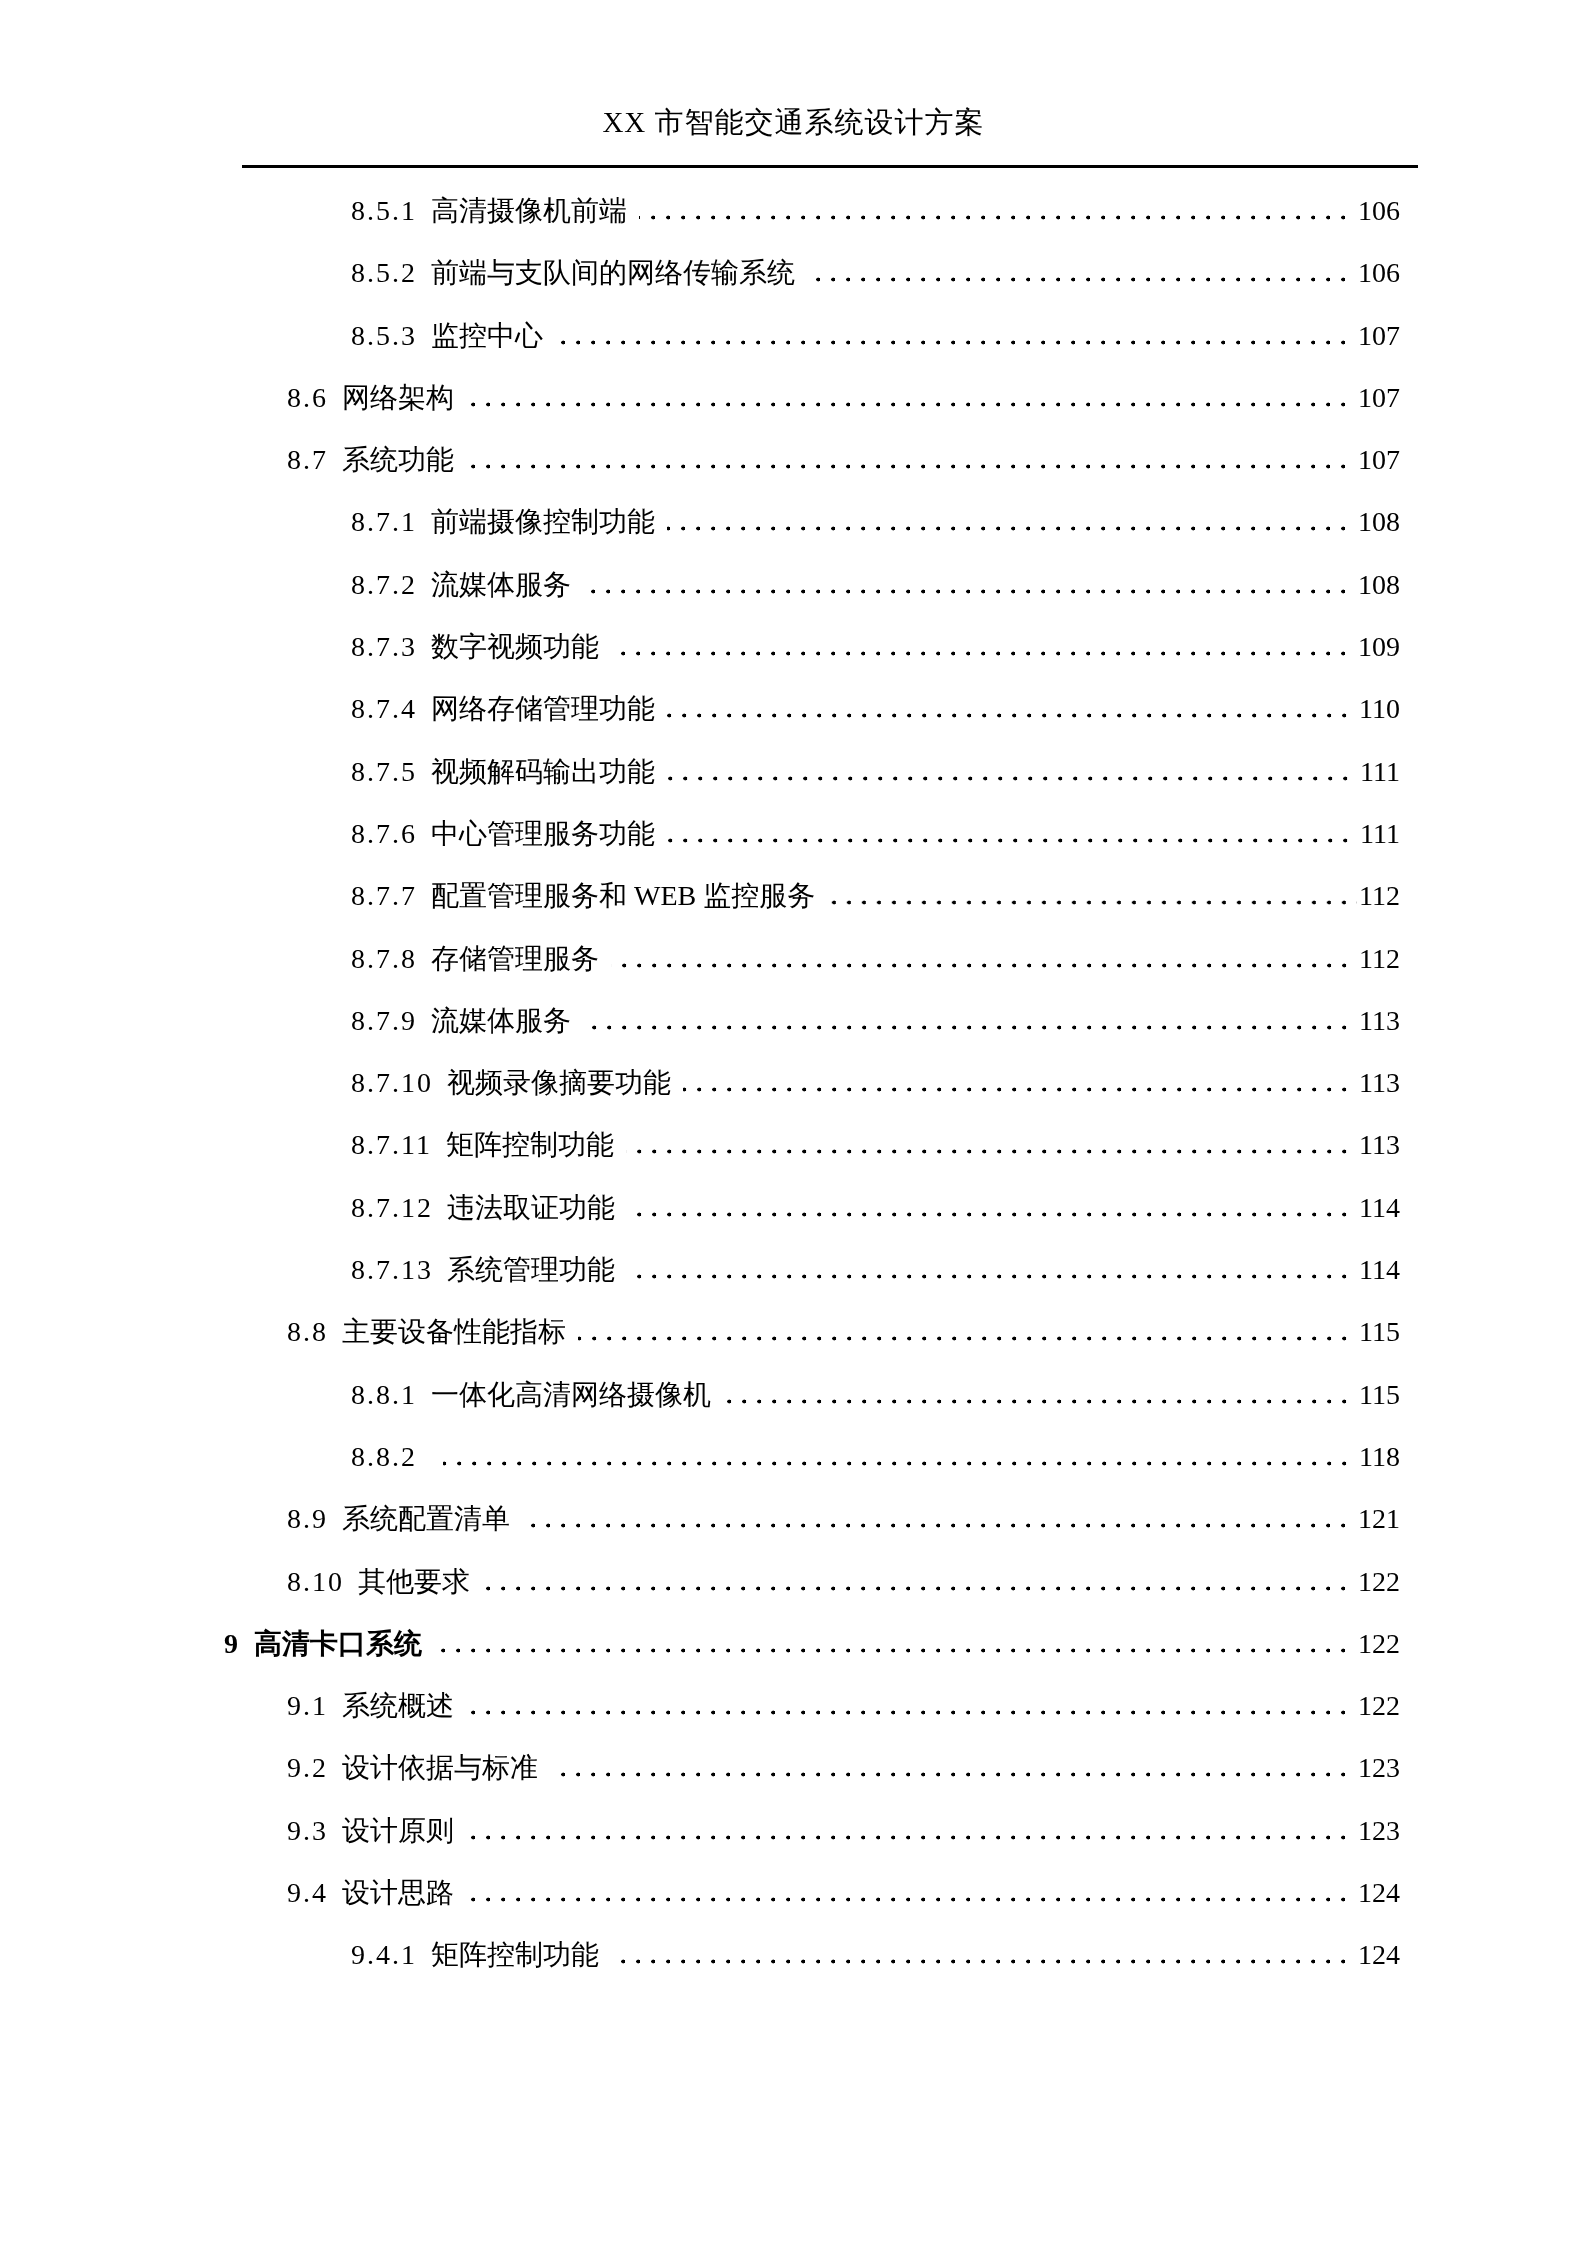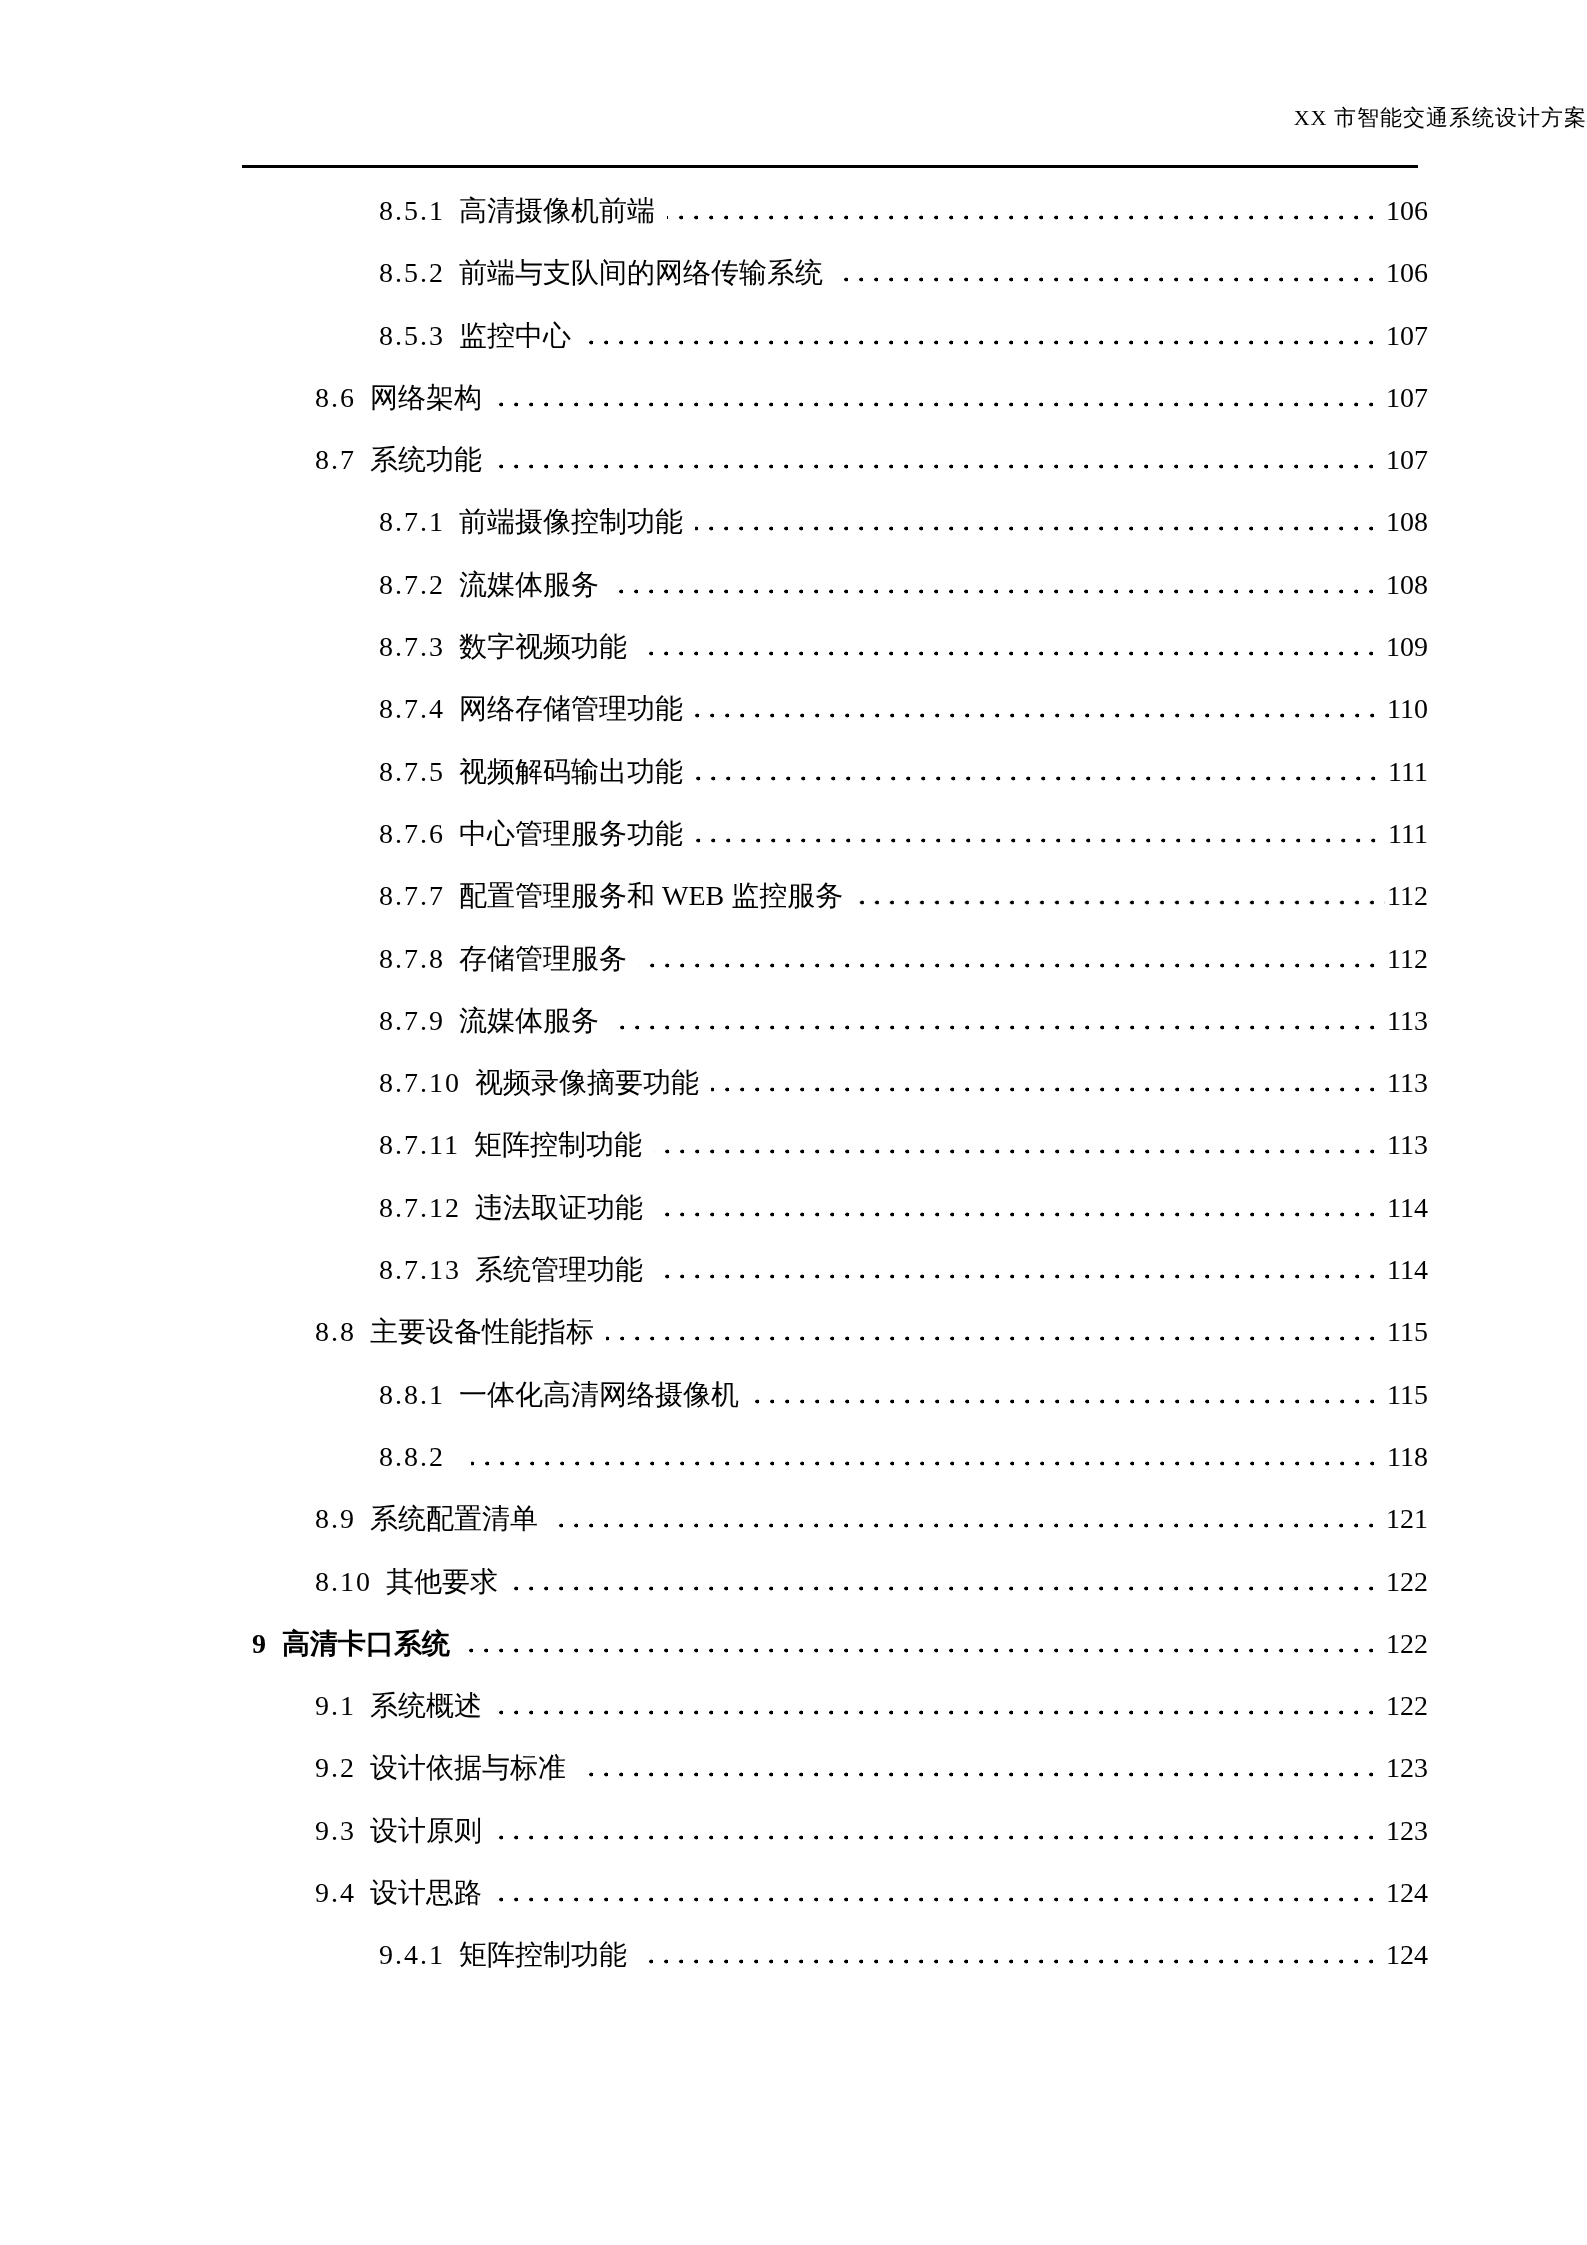--- a/index.html
+++ b/index.html
@@ -13,37 +13,37 @@
     position: relative;
     font-family: "Liberation Serif", "DejaVu Serif", serif;
     color: #000000;
     overflow: hidden;
   }
   .header-title {
     position: absolute;
     top: 103px;
     left: 0;
     width: 100%;
-    text-align: right;
-    font-size: 22px;
+    text-align: center;
+    font-size: 29px;
     letter-spacing: 1px;
     white-space: pre;
   }
   .header-rule {
     position: absolute;
     top: 165px;
     left: 242px;
     width: 1176px;
     height: 3px;
     background: #000000;
   }
   .toc {
     position: absolute;
     top: 180px;
-    left: 252px;
+    left: 224px;
     width: 1176px;
   }
   .toc-row {
     display: flex;
     align-items: baseline;
     height: 62.3px;
     line-height: 62.3px;
     font-size: 28px;
     white-space: pre;
   }

